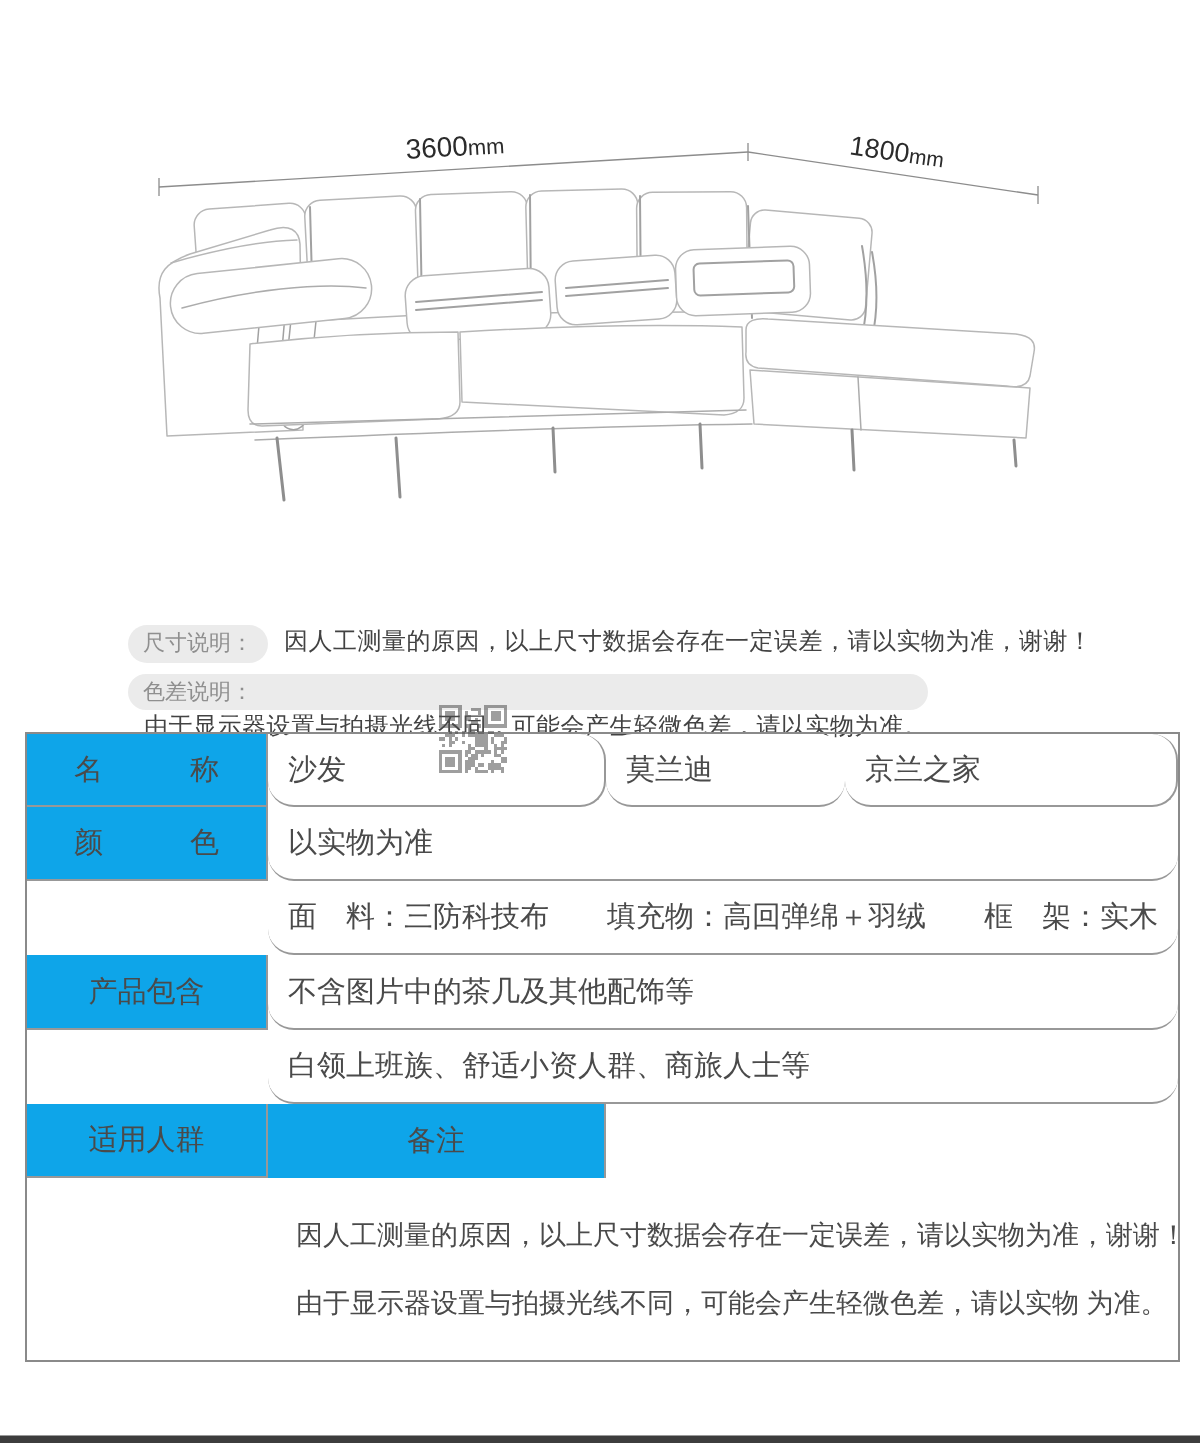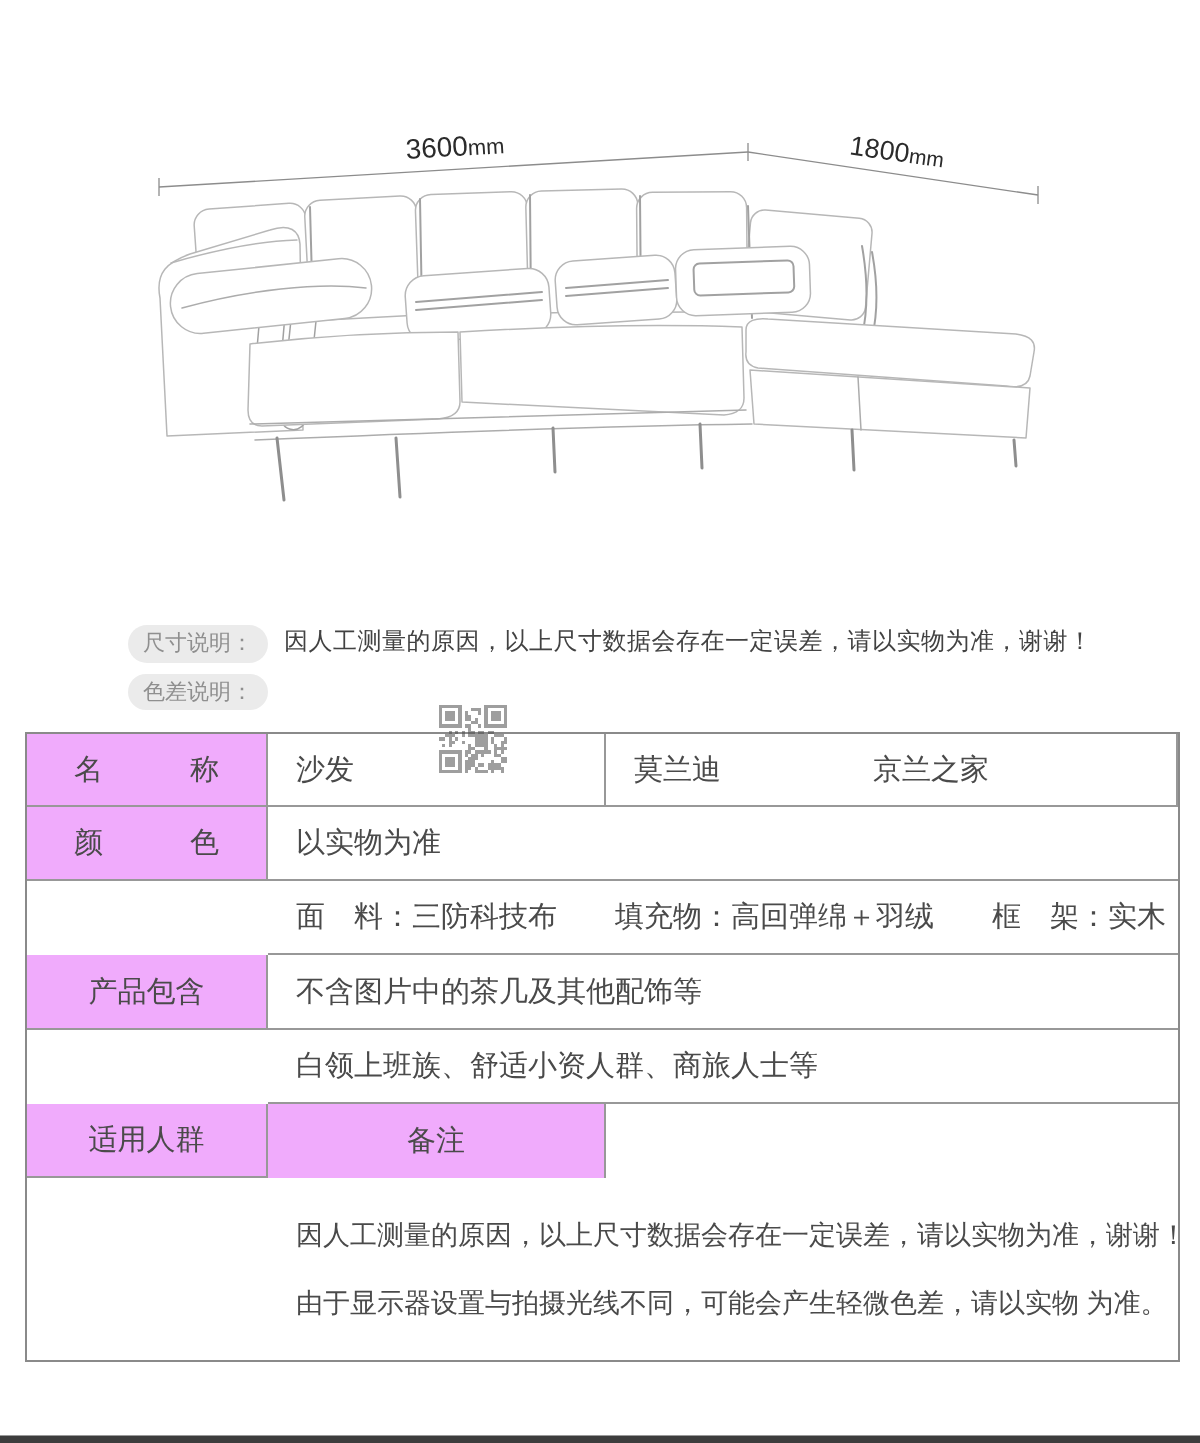--- a/index.html
+++ b/index.html
@@ -31,22 +31,22 @@
     grid-template-columns:241px 338px 239px 333px;
     grid-template-rows:73px 74px 74px 75px 74px 74px 182px;
     border:2px solid #8a8a8a;
     font-size:29px; color:#4a4a4a;
   }
   .c{
     box-sizing:border-box; display:flex; align-items:center;
     border-right:2px solid #989898; border-bottom:2px solid #989898;
     background:#ffffff; white-space:nowrap; overflow:hidden;
   }
-  .c.hd{background:#f0abfc; justify-content:center;font-family:Liberation Serif, serif;}
-  .c.val{padding-left:28px;}
+  .c.hd{background:#0ea5e9; justify-content:center;font-family:Liberation Serif, serif;}
+  .c.val{padding-left:20px;border-radius:26px;}
   .c.lastcol{border-right:none;}
   .c.lastrow{border-bottom:none;}
   .c.span3{grid-column:2/5;}
   .c.remark{
     flex-direction:column; align-items:flex-start; justify-content:center;
     gap:32px; font-size:27px; padding-left:28px;
   }
   
   .bottom-bar{
     position:absolute; left:0; bottom:0; width:1200px; height:7px;
@@ -127,20 +127,21 @@
       </g>
     </svg>
   </div>
 
   <div class="note-row n1">
     <span class="pill">尺寸说明：</span>
     <span class="note-txt">因人工测量的原因，以上尺寸数据会存在一定误差，请以实物为准，谢谢！</span>
   </div>
   <div class="note-row n2">
     <span class="pill">色差说明：</span>
+    <span class="note-txt">由于显示器设置与拍摄光线不同，可能会产生轻微色差，请以实物为准。</span>
   </div>
 
   <svg class="qr" viewBox="0 0 21 21" shape-rendering="crispEdges">
     <g fill="#4f4f4f">
       <path fill-rule="evenodd" d="M0,0h7v7h-7z M1,1v5h5v-5z"></path>
         <rect x="2" y="2" width="3" height="3"></rect>
       <path fill-rule="evenodd" d="M14,0h7v7h-7z M15,1v5h5v-5z"></path>
         <rect x="16" y="2" width="3" height="3"></rect>
       <path fill-rule="evenodd" d="M0,14h7v7h-7z M1,15v5h5v-5z"></path>
         <rect x="2" y="16" width="3" height="3"></rect>

